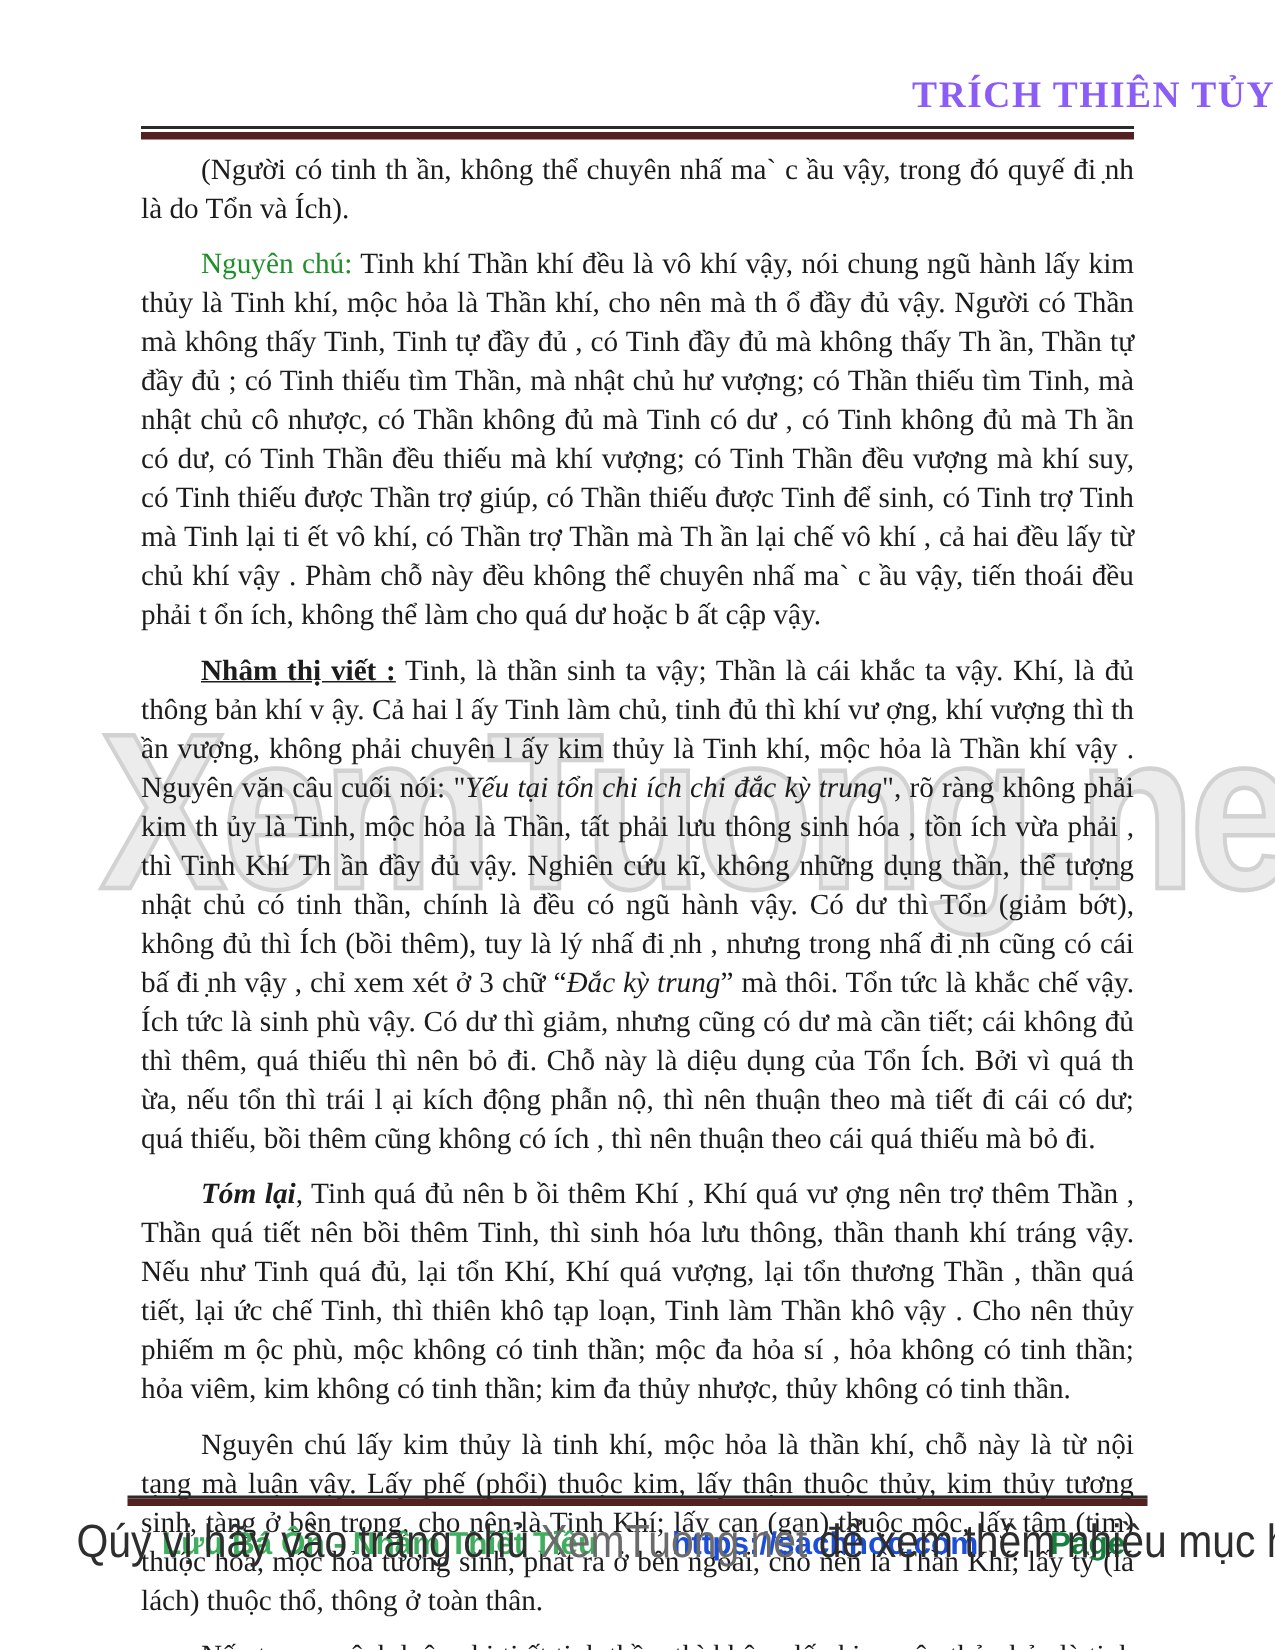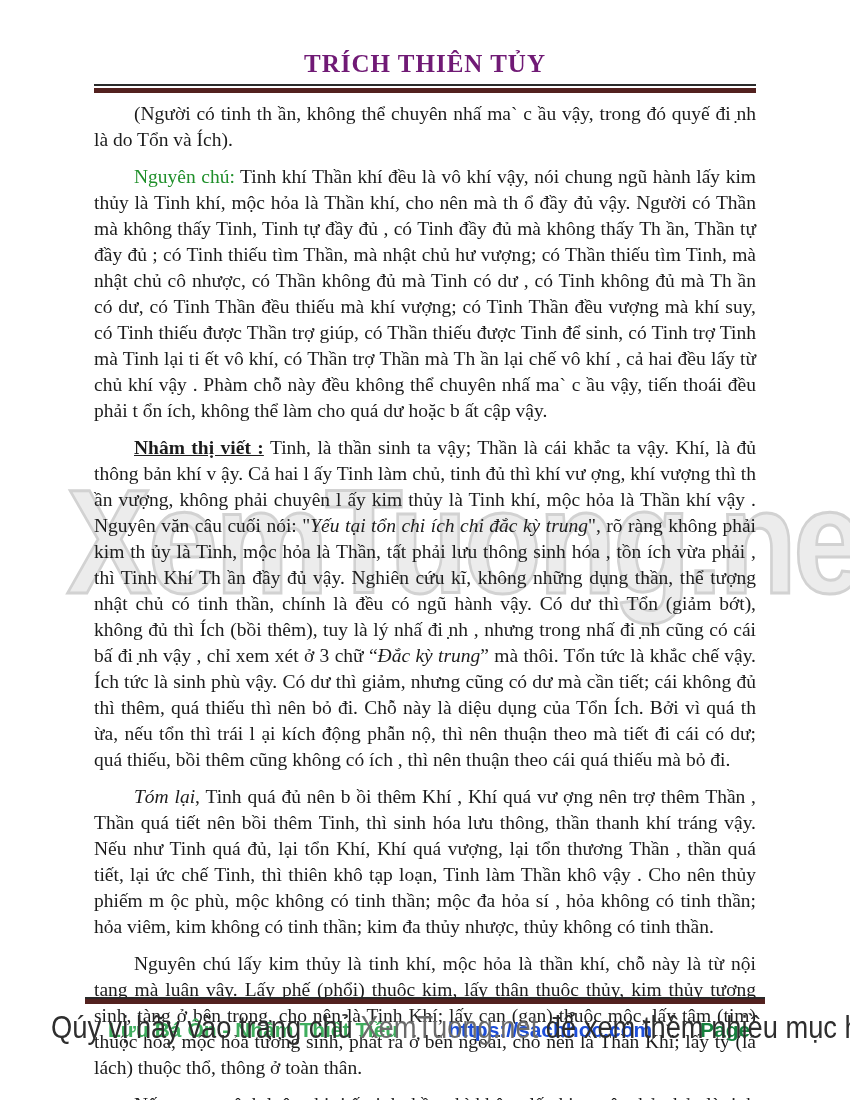--- a/index.html
+++ b/index.html
@@ -9,25 +9,25 @@
     margin:0 auto;
     background:#ffffff;
     font-family:"Liberation Serif","DejaVu Serif",serif;
     color:#1c1c1c;
     overflow:hidden;
   }
   
   .doc-title{
     margin:0;
     padding-top:50px;
-    text-align:center;
+    text-align:right;
     font-size:25px;
     font-weight:bold;
     letter-spacing:1px;
-    color:#701a75;
+    color:#8b5cf6;
   }
   .rule-wrap{width:662px;margin:6px auto 0 auto;}
   .rule-thin{height:2px;background:#2a2a2a;}
   .rule-gap{height:2px;background:#ffffff;}
   .rule-thick{height:5px;background:#53211f;}
   
   .watermark{
     position:absolute;
     top:468px;left:8px;width:834px;
     z-index:0;
@@ -54,21 +54,21 @@
   }
   .para{
     margin:0 0 11px 0;
     font-size:19.5px;
     line-height:26px;
     text-align:justify;
     text-indent:40px;
   }
   .rs-lead-green{color:#1f8f2a;font-weight:normal;}
   .rs-lead-bold{font-weight:bold;text-decoration:underline;}
-  .rs-lead-bold-italic{font-weight:normal;font-style:italic;}
+  .rs-lead-bold-italic{font-weight:bold;font-style:italic;}
   .rs-italic{font-style:italic;}
   
   .bottom-rule{position:absolute;left:85px;right:85px;top:997px;z-index:1;}
   .bottom-rule .rule-thin{height:2px;background:#2a2a2a;}
   .bottom-rule .rule-thick{height:5px;background:#53211f;}
   .footer{
     position:absolute;left:0;top:1008px;width:850px;height:50px;z-index:2;
   }
   .footer-back{
     position:absolute;top:8px;left:0;width:678px;height:30px;

